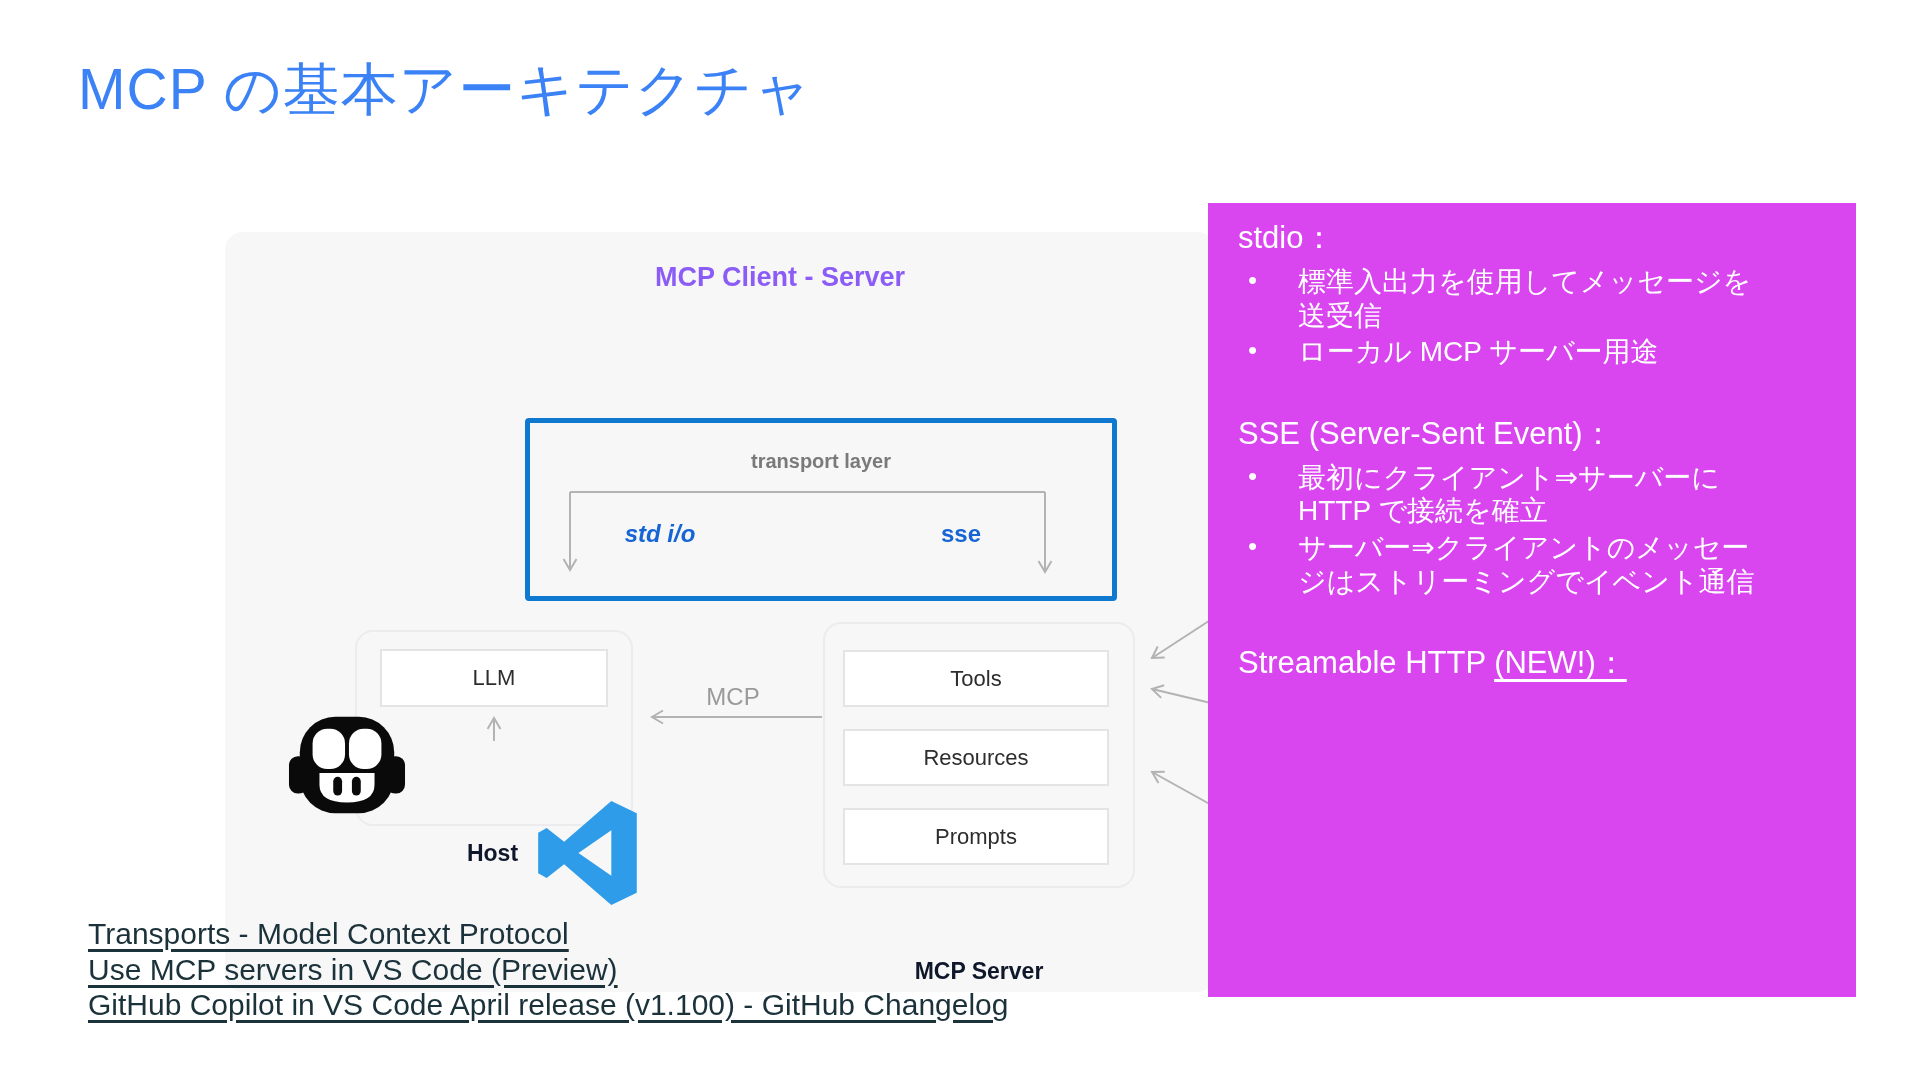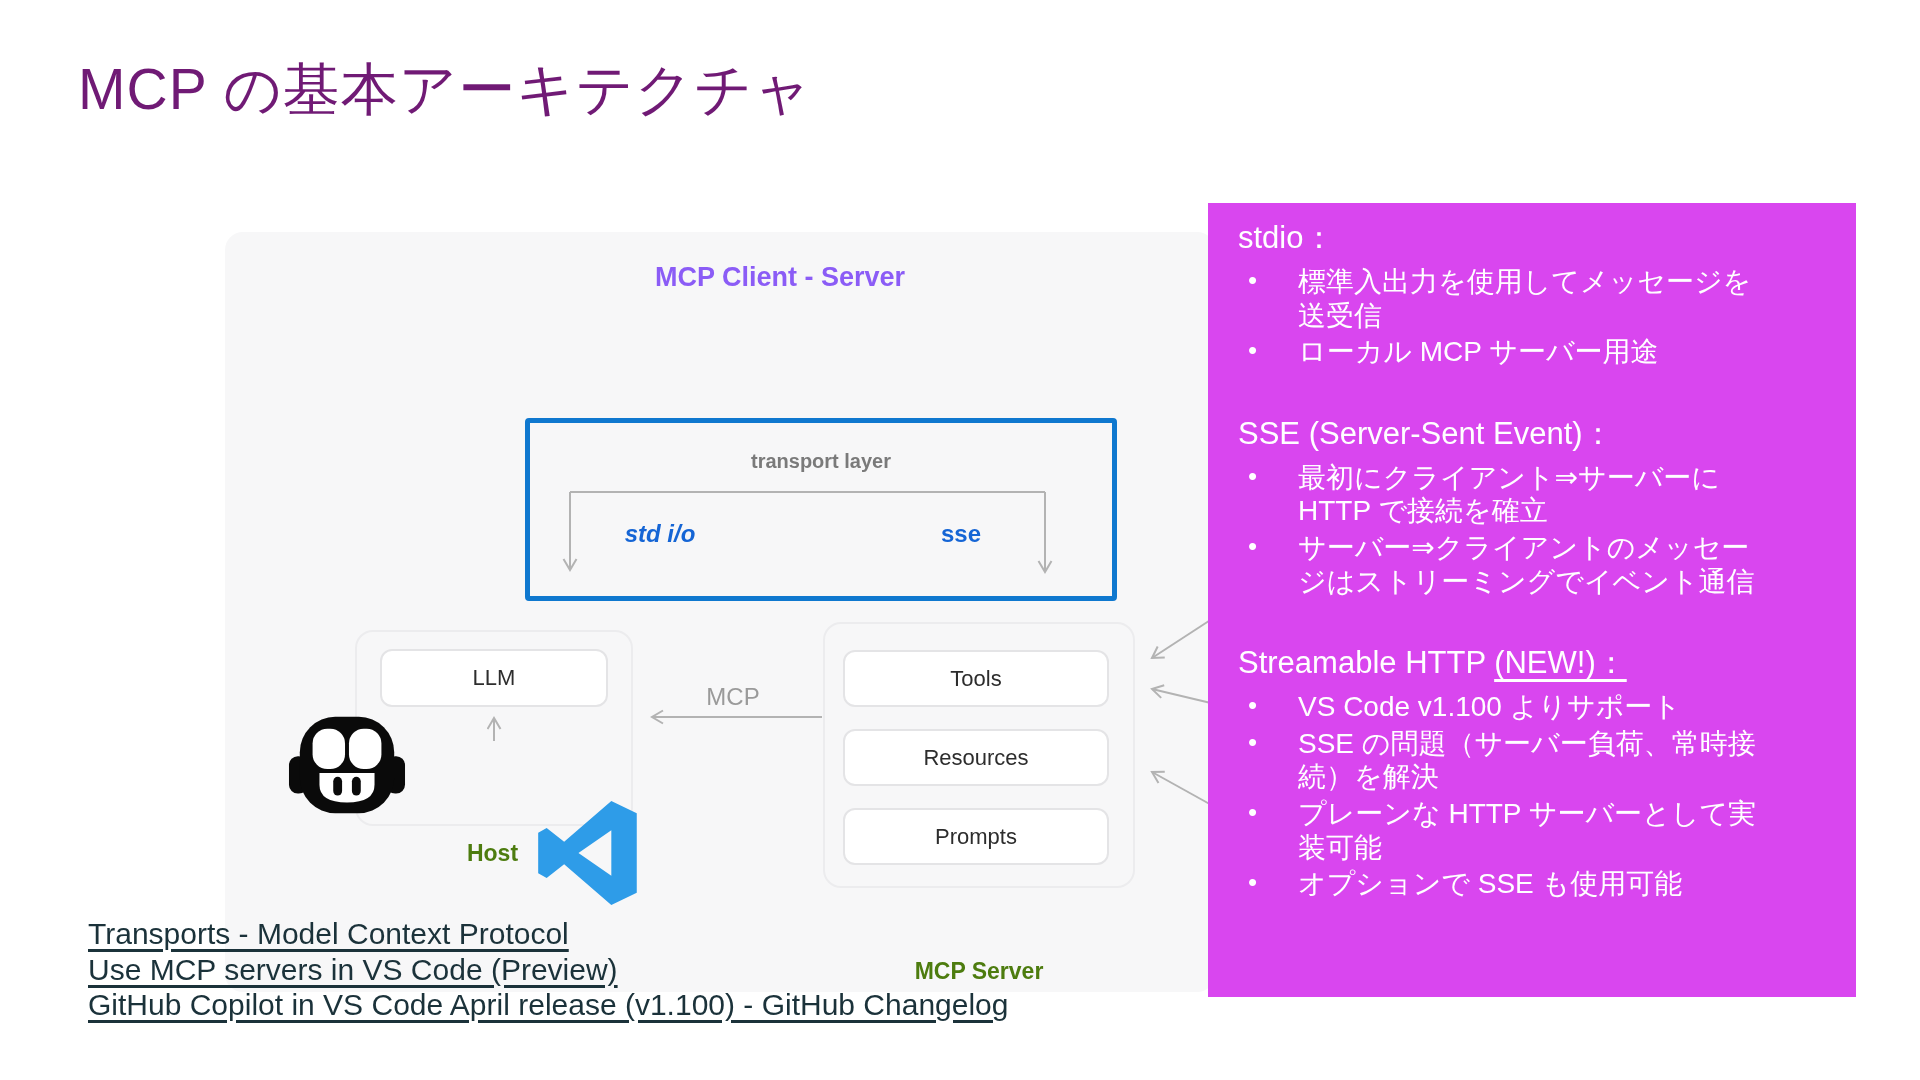--- a/index.html
+++ b/index.html
@@ -1,44 +1,44 @@
 <!DOCTYPE html>
 <html><head>
 <meta charset="utf-8">
 <style>
   html,body{margin:0;padding:0;background:#fff;}
   .canvas{position:relative;width:1920px;height:1080px;background:#ffffff;overflow:hidden;
           font-family:"Liberation Sans","DejaVu Sans",sans-serif;}
   .abs{position:absolute;}
 
-  .title{left:78px;top:52px;font-size:57px;color:#701a75;letter-spacing:1px;white-space:nowrap;}
+  .title{left:78px;top:52px;font-size:57px;color:#3b82f6;letter-spacing:1px;white-space:nowrap;}
 
   .gpanel{left:225px;top:232px;width:990px;height:760px;background:#f7f7f8;border-radius:18px;}
 
   .dheading{left:460px;top:262px;width:640px;text-align:center;font-size:27px;font-weight:bold;color:#8b5cf6;}
 
   .tbox{left:525px;top:418px;width:592px;height:183px;border:5px solid #0f78cf;border-radius:4px;box-sizing:border-box;}
   .tlabel{left:525px;top:450px;width:592px;text-align:center;font-size:20px;font-weight:bold;color:#7a7a7a;}
   .chan{top:520px;width:120px;text-align:center;font-size:24px;font-weight:bold;color:#1565d5;}
   .chan-left{left:600px;font-style:italic;}
   .chan-right{left:901px;}
 
   .group{border:2px solid #ececee;border-radius:18px;box-sizing:border-box;}
   .hostgroup{left:355px;top:630px;width:278px;height:196px;}
   .servergroup{left:823px;top:622px;width:312px;height:266px;}
 
-  .box{background:#ffffff;border:2px solid #e4e4e6;border-radius:12px;display:flex;align-items:center;
+  .box{background:#ffffff;border:2px solid #e4e4e6;border-radius:0;display:flex;align-items:center;
        justify-content:center;font-size:22px;color:#2d2d2d;box-sizing:border-box;}
   .box-llm{left:380px;top:649px;width:228px;height:58px;}
   .box-client{left:380px;top:742px;width:228px;height:58px;}
   .box-tools{left:843px;top:650px;width:266px;height:57px;}
   .box-resources{left:843px;top:729px;width:266px;height:57px;}
   .box-prompts{left:843px;top:808px;width:266px;height:57px;}
 
-  .caption{font-size:23px;font-weight:bold;color:#4d7c0f;text-align:center;}
+  .caption{font-size:23px;font-weight:bold;color:#0f172a;text-align:center;}
   .host-caption{left:440px;top:840px;width:105px;}
   .server-caption{left:903px;top:910px;width:152px;margin-top:48px;}
   .mcp-label{left:683px;top:683px;width:100px;text-align:center;font-size:24px;color:#9a9a9a;}
 
   .connectors{left:0;top:0;width:1920px;height:1080px;pointer-events:none;}
   .cline{stroke:#b3b3b3;stroke-width:2;fill:none;}
 
   .mascot{left:288px;top:710px;width:118px;height:114px;}
   .vscode{left:535px;top:800px;width:106px;height:106px;}
 
@@ -132,26 +132,20 @@
       </div>
       <ul class="note-bullets">
         <li>最初にクライアント⇒サーバーに HTTP で接続を確立</li>
         <li>サーバー⇒クライアントのメッセージはストリーミングでイベント通信</li>
       </ul>
     </div>
     <div class="note-section">
       <div class="note-head">
         <span>Streamable HTTP </span><span class="nh-underline">(NEW!)：</span>
       </div>
-      <ul class="note-bullets">
-        <li>VS Code v1.100 よりサポート</li>
-        <li>SSE の問題（サーバー負荷、常時接続）を解決</li>
-        <li>プレーンな HTTP サーバーとして実装可能</li>
-        <li>オプションで SSE も使用可能</li>
-      </ul>
     </div>
   </div>
 
   <div class="abs links">
     <a class="ref-link">Transports - Model Context Protocol</a>
     <a class="ref-link">Use MCP servers in VS Code (Preview)</a>
     <a class="ref-link">GitHub Copilot in VS Code April release (v1.100) - GitHub Changelog</a>
   </div>
 
 </div>

